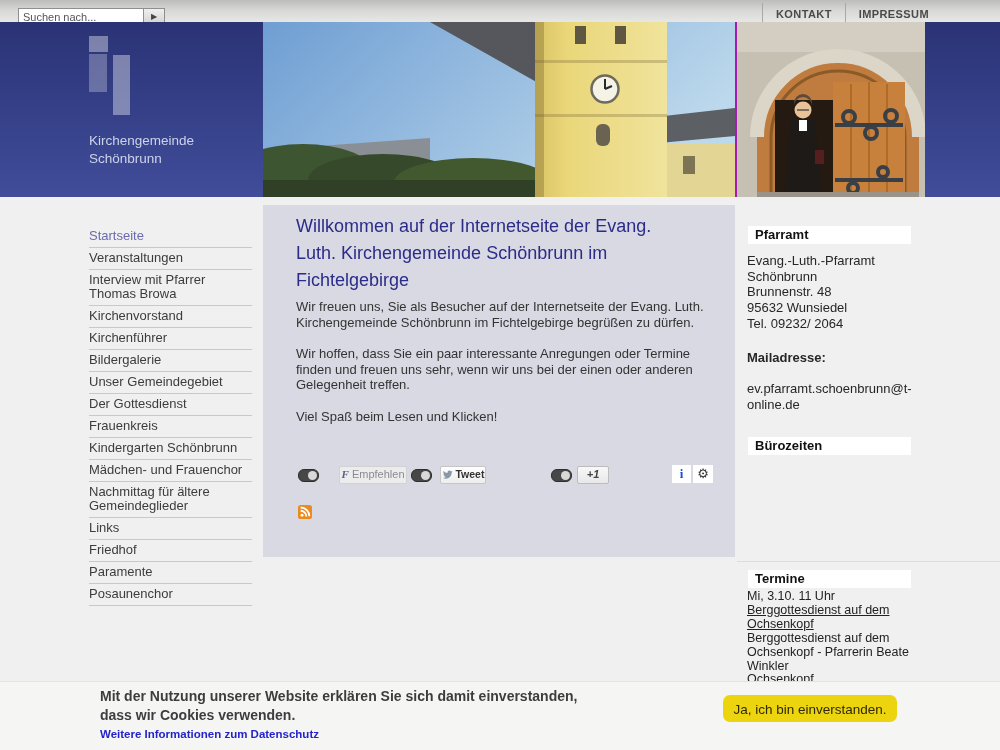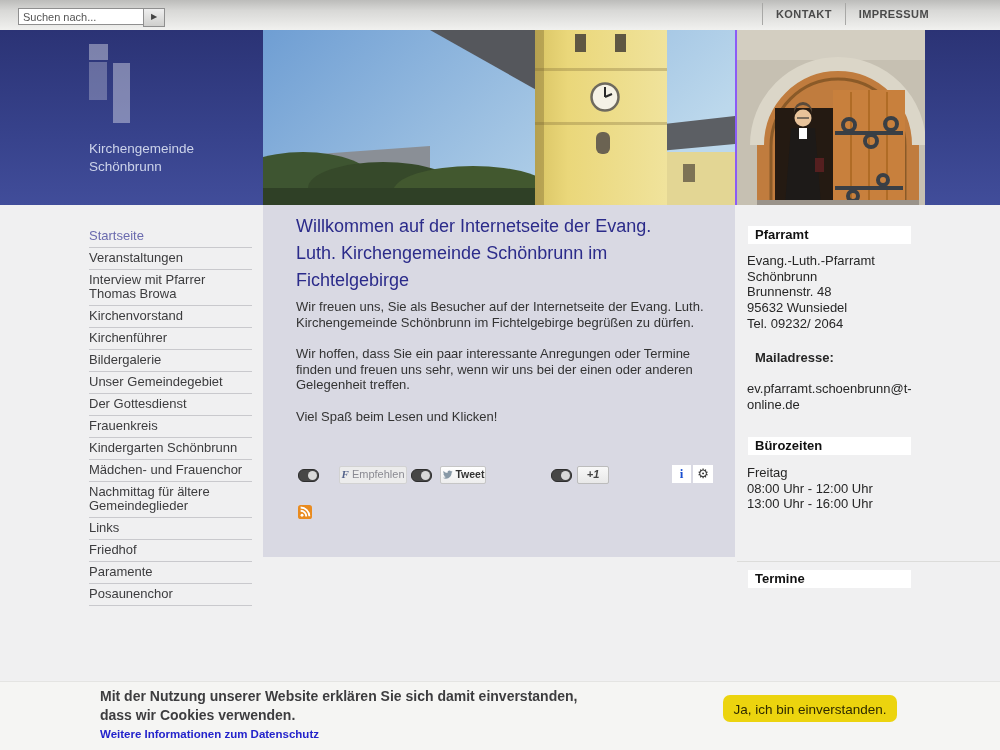--- a/index.html
+++ b/index.html
@@ -13,21 +13,21 @@
     border:1px solid #8f8f8f;background:#fff;font-family:"Liberation Sans",sans-serif;
     font-size:11px;color:#555;padding:1px 4px;}
   .search-btn{position:absolute;left:143px;top:8px;width:20px;height:17px;
     border:1px solid #8f8f8f;background:linear-gradient(180deg,#efefef,#cfcfcd);
     font-size:8px;color:#444;text-align:center;line-height:16px;cursor:pointer;}
   .top-links{position:absolute;left:762px;top:3px;display:flex;height:22px;}
   .top-link{border-left:1px solid #a8a8a6;padding:0 13px;font-size:11px;font-weight:bold;
     letter-spacing:.4px;color:#4a4a4a;line-height:22px;cursor:pointer;}
 
   
-  .band{position:absolute;left:0;top:30px;width:1000px;height:175px;background:#8b5cf6;border-radius:8px;}
+  .band{position:absolute;left:0;top:22px;width:1000px;height:175px;background:#a21caf;border-radius:8px;}
   .navy{position:absolute;top:0;height:175px;background:linear-gradient(180deg,#2b3375 0%,#36418a 55%,#414d9a 100%);}
   .navy-left{left:0;width:263px;}
   .navy-right{left:925px;width:75px;}
   .logo-rect{position:absolute;}
   .r1{left:89px;top:14px;width:19px;height:16px;background:rgba(255,255,255,.38);}
   .r2{left:89px;top:32px;width:18px;height:38px;background:rgba(255,255,255,.27);}
   .r3{left:113px;top:33px;width:17px;height:60px;background:rgba(255,255,255,.38);}
   .site-title{position:absolute;left:89px;top:110px;font-size:13.5px;line-height:18px;color:#ccd3ea;}
   .photo{position:absolute;top:0;height:175px;overflow:hidden;}
   .photo-church{left:263px;width:472px;}
@@ -68,21 +68,21 @@
     font-size:13px;color:#3a3a3a;text-align:center;line-height:18px;cursor:pointer;}
   .rss{position:absolute;left:35px;top:300px;width:14px;height:14px;cursor:pointer;}
 
   
   .sb{position:absolute;left:737px;top:205px;width:263px;height:477px;}
   .sb-head{position:absolute;left:11px;width:163px;background:#fff;font-size:13px;font-weight:bold;
     color:#111;padding:1px 0 2px 7px;box-sizing:border-box;}
   .head-pfarramt{top:21px;} .head-buero{top:232px;} .head-termine{top:365px;}
   .sb-text{position:absolute;left:10px;width:176px;font-size:13px;line-height:15.7px;color:#262626;}
   .addr{top:48px;}
-  .mail-label{top:145px;font-weight:bold;margin-left:8px;}
+  .mail-label{top:145px;font-weight:bold;}
   .mail-addr{top:176px;word-wrap:break-word;}
   .buero{top:260px;}
   .sb-divider{position:absolute;left:0;top:356px;width:263px;border-top:1px solid #dcdcda;}
   .termine{top:385px;font-size:12.5px;line-height:13.9px;color:#222;width:172px;}
   .termine a{color:#222;text-decoration:underline;cursor:pointer;}
 
   
   .cookie{position:absolute;left:0;top:682px;width:1000px;height:68px;background:#f5f5f3;
     box-shadow:0 -1px 0 #e4e4e2;z-index:5;padding-left:40px;}
   .cookie-msg{position:absolute;left:100px;top:5px;width:510px;font-size:14px;font-weight:bold;
@@ -272,30 +272,30 @@
     <div>Evang.-Luth.-Pfarramt</div>
         <div>Schönbrunn</div>
         <div>Brunnenstr. 48</div>
         <div>95632 Wunsiedel</div>
         <div>Tel. 09232/ 2064</div>
       </div>
     <div class="sb-text mail-label">Mailadresse:</div>
     <div class="sb-text mail-addr">ev.pfarramt.schoenbrunn@t-online.de</div>
 
     <div class="sb-head head-buero">Bürozeiten</div>
-    <div class="sb-text buero">
-
-    <div>Freitag</div>
-        <div>08:00 Uhr - 12:00 Uhr</div>
-        <div>13:00 Uhr - 16:00 Uhr</div>
-      </div>
 
     <div class="sb-divider"></div>
 
     <div class="sb-head head-termine">Termine</div>
+    <div class="sb-text termine">
+      <div>Mi, 3.10. 11 Uhr</div>
+      <a>Berggottesdienst auf dem Ochsenkopf</a>
+      <div>Berggottesdienst auf dem Ochsenkopf - Pfarrerin Beate Winkler</div>
+      <div>Ochsenkopf</div>
+    </div>
   </div>
 
   <div class="cookie">
     <div class="cookie-msg">Mit der Nutzung unserer Website erklären Sie sich damit einverstanden, dass wir Cookies verwenden.</div>
     <a class="cookie-link">Weitere Informationen zum Datenschutz</a>
     <button class="cookie-btn">Ja, ich bin einverstanden.</button>
   </div>
 
 </div>
 

